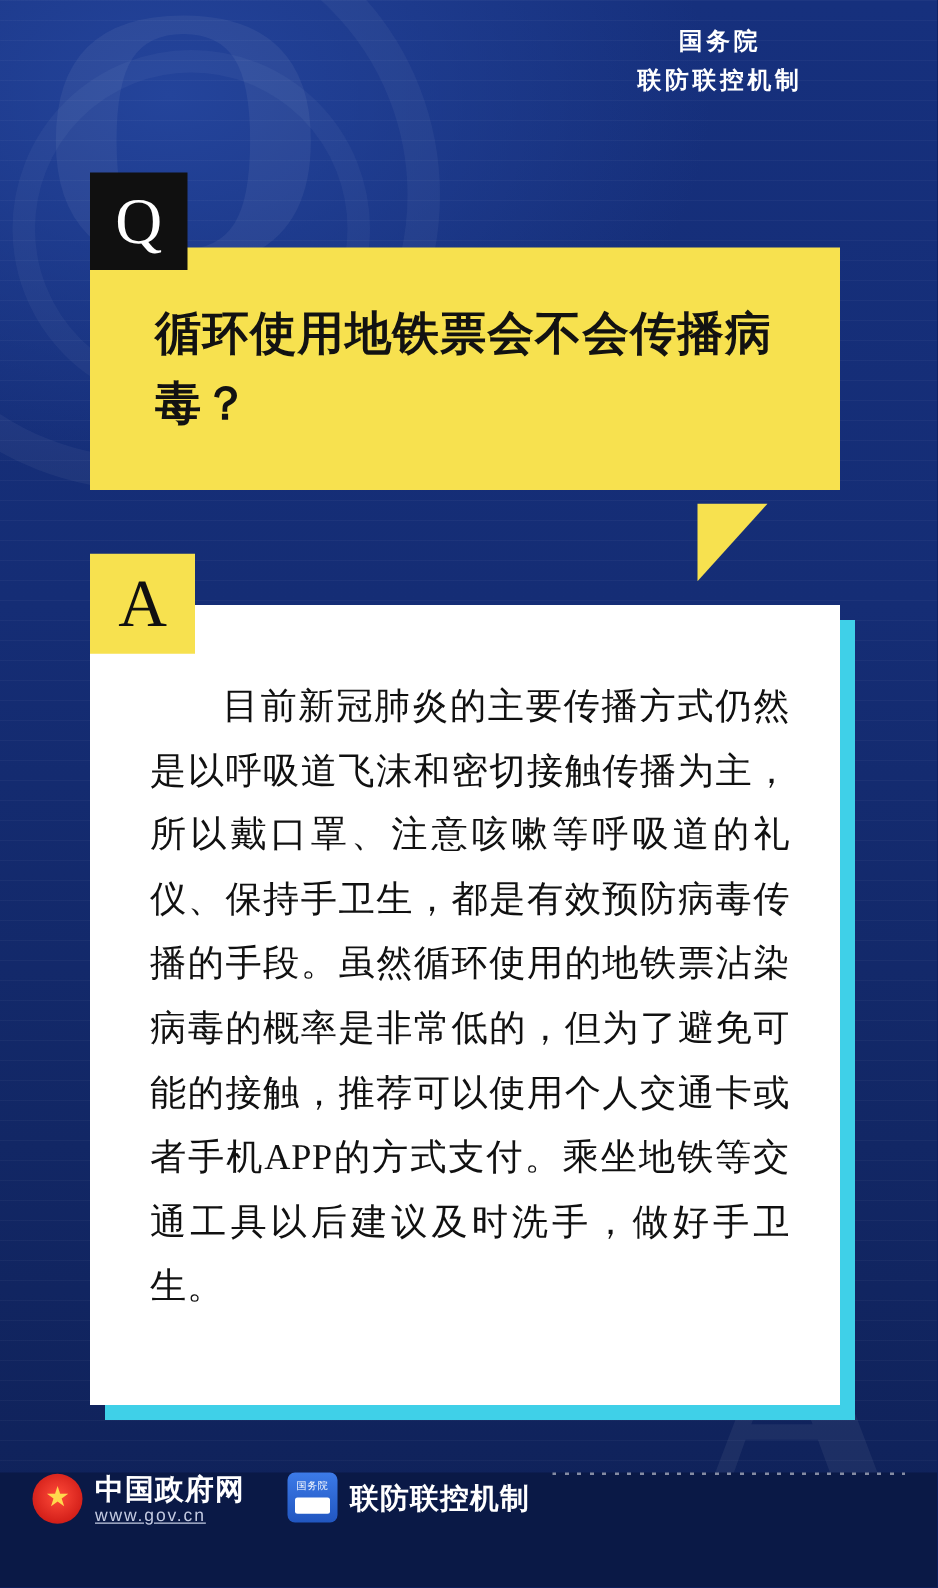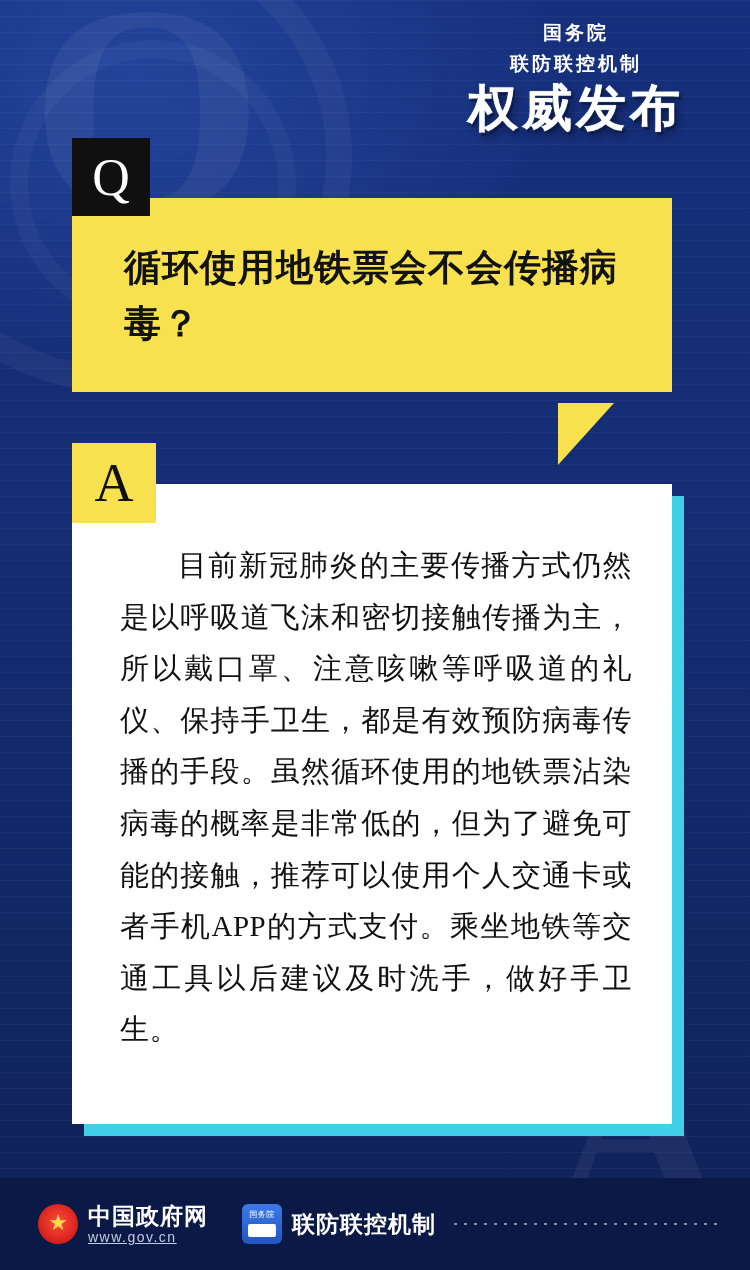--- a/index.html
+++ b/index.html
@@ -251,22 +251,22 @@
 
   
   .footer {
     position: absolute;
     left: 0;
     right: 0;
     bottom: 0;
     height: 92px;
     background: #0a1946;
     display: flex;
-    align-items: center;
-    padding-left: 38px;
+    align-items: flex-start;
+    padding-left: 26px;
     box-sizing: border-box;
   }
   .footer-item {
     display: flex;
     align-items: center;
     gap: 10px;
   }
   .footer-item + .footer-item { margin-left: 34px; }
   .gov-emblem {
     width: 40px;
@@ -338,21 +338,20 @@
 
   <div class="bg-lines"></div>
   <div class="bg-rings"></div>
   <div class="bg-rings2"></div>
   <div class="bg-letter bg-q">Q</div>
   <div class="bg-letter bg-a">A</div>
 
   <div class="header-right">
     <div class="gov-line1">国务院</div>
     <div class="gov-line2">联防联控机制</div>
-    <div class="authority">权威发布</div>
   </div>
 
 
   <div class="q-mark">Q</div>
   <div class="q-bubble">
     <div class="q-text">循环使用地铁票会不会传播病毒？</div>
   </div>
   <div class="q-tail"></div>
 
   <div class="a-mark">A</div>

